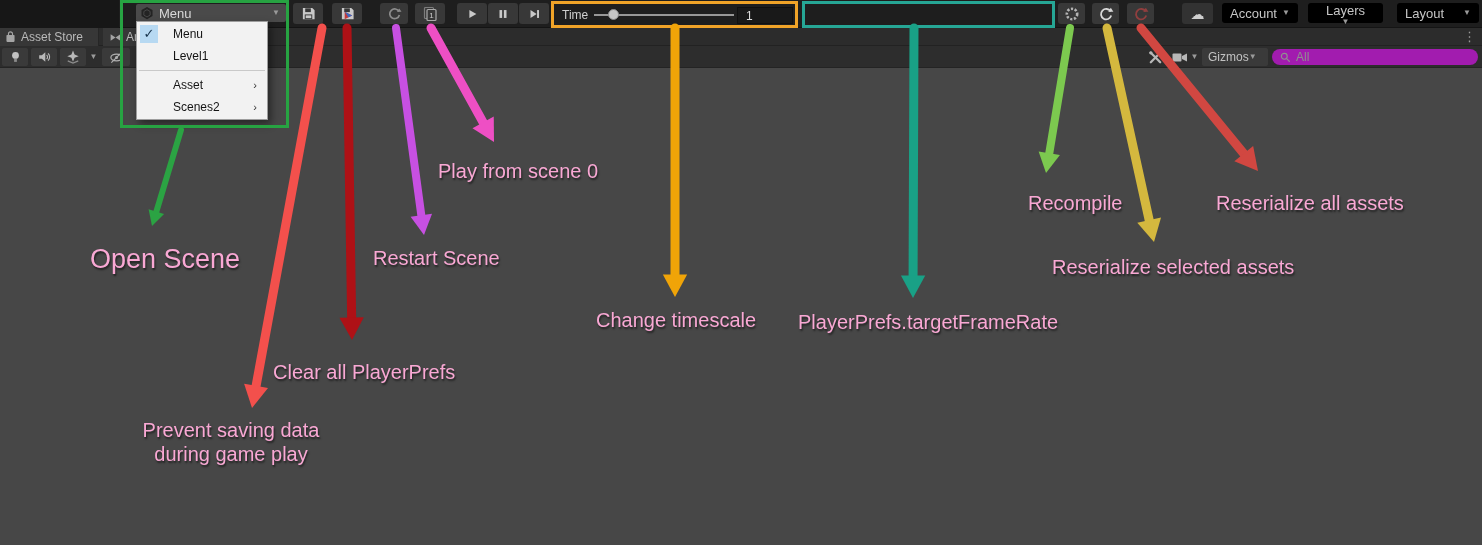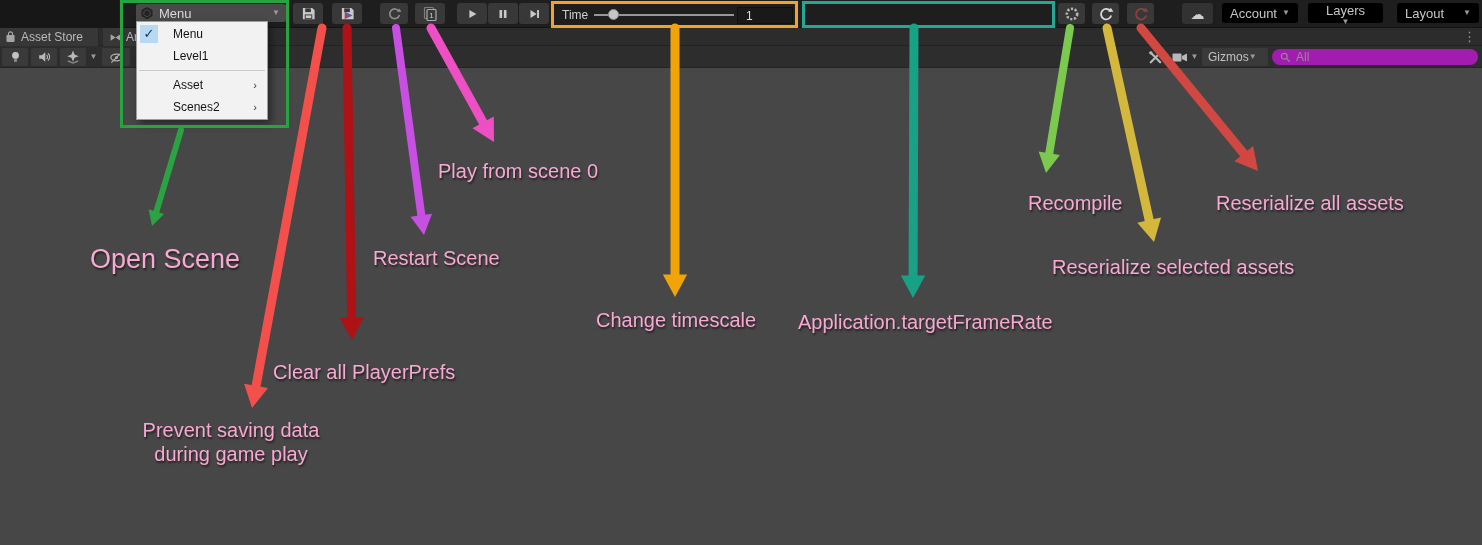--- a/index.html
+++ b/index.html
@@ -322,19 +322,19 @@
     </svg>
 
   <div>
       <div class="ann" style="left: 90px; top: 243px; font-size: 27px;">Open Scene</div>
       <div class="ann" style="left: 438px; top: 159px; font-size: 20px;">Play from scene 0</div>
       <div class="ann" style="left: 373px; top: 246px; font-size: 20px;">Restart Scene</div>
       <div class="ann" style="left: 273px; top: 360px; font-size: 20px;">Clear all PlayerPrefs</div>
       <div class="ann" style="left: 138px; top: 418px; font-size: 20px; width: 186px; text-align: center;">Prevent saving data
 during game play</div>
       <div class="ann" style="left: 596px; top: 308px; font-size: 20px;">Change timescale</div>
-      <div class="ann" style="left: 798px; top: 310px; font-size: 20px;">Application.targetFrameRate</div>
+      <div class="ann" style="left: 798px; top: 310px; font-size: 20px;">PlayerPrefs.targetFrameRate</div>
       <div class="ann" style="left: 992px; top: 191px; font-size: 20px; margin-left: 36px;">Recompile</div>
       <div class="ann" style="left: 1052px; top: 255px; font-size: 20px;">Reserialize selected assets</div>
       <div class="ann" style="left: 1216px; top: 191px; font-size: 20px;">Reserialize all assets</div>
     </div>
 
 </div>
 
 </body></html>

